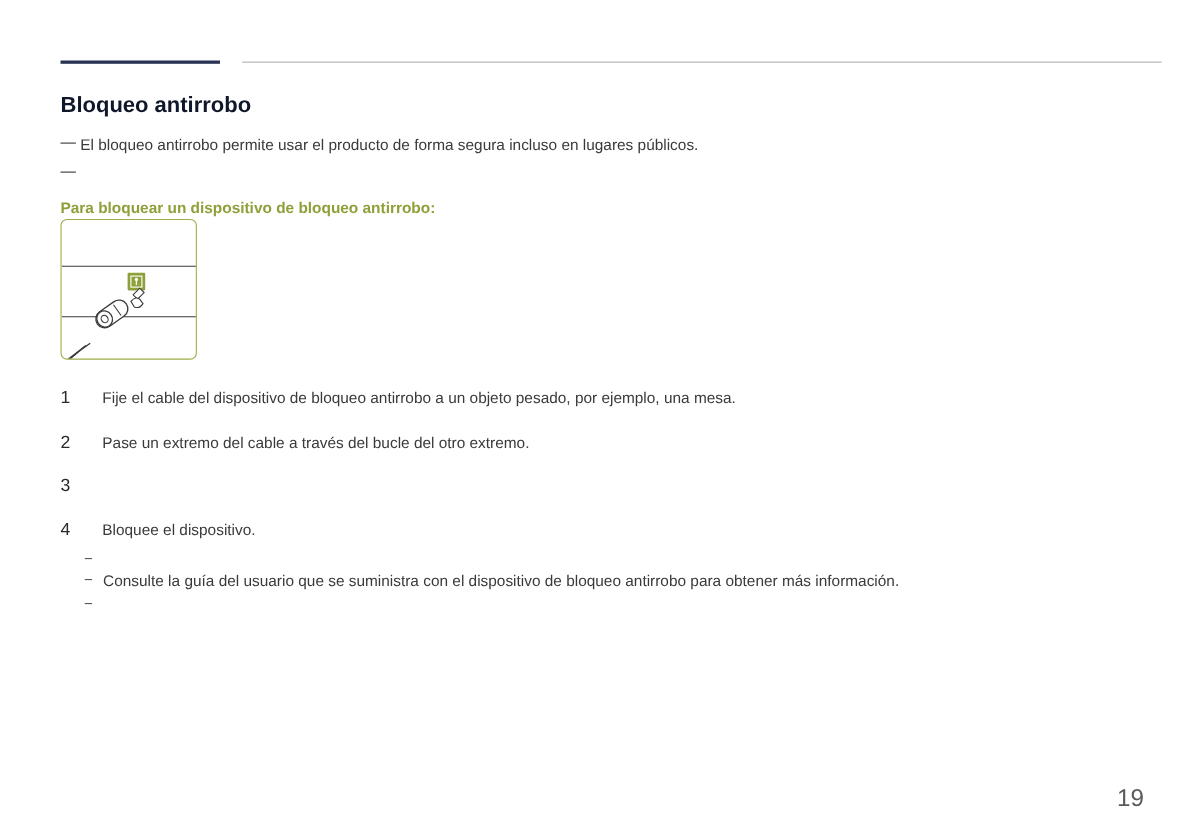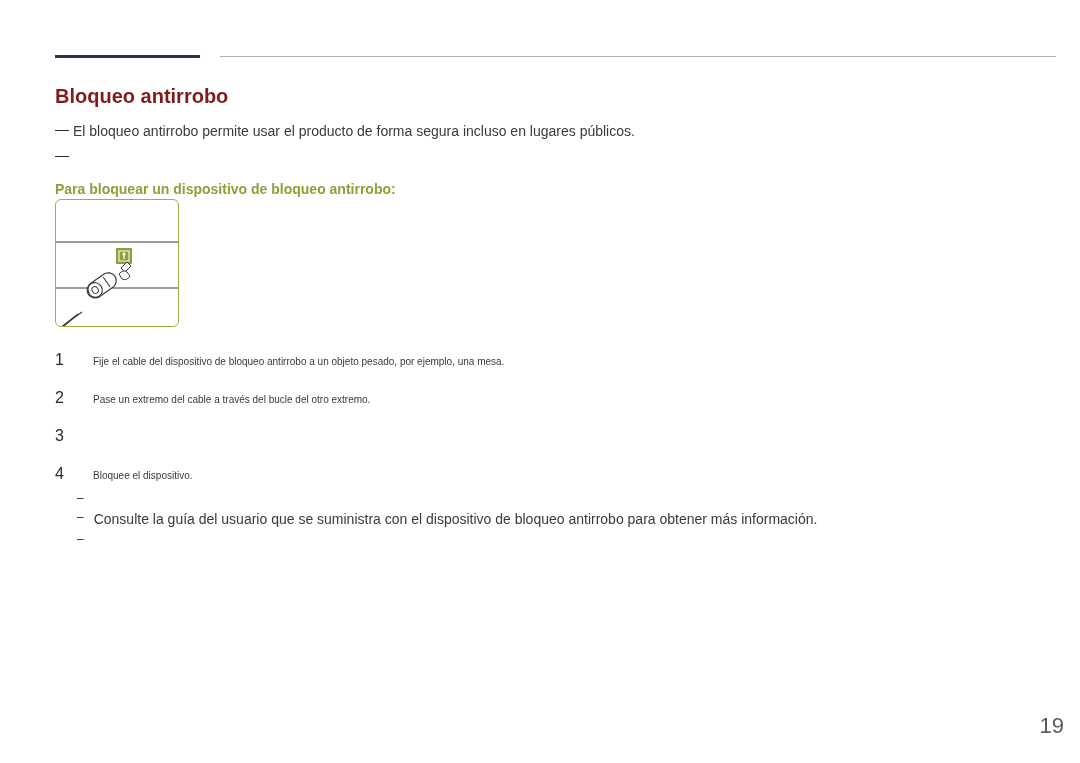--- a/index.html
+++ b/index.html
@@ -32,21 +32,21 @@
       position: absolute;
       left: 165px;
       right: 0;
       top: 1px;
       height: 1px;
       background: #b0b0b0;
     }
     .heading {
       font-size: 20px;
       font-weight: 700;
-      color: #7f1d1d;
+      color: #0f172a;
       margin-bottom: 14px;
     }
     .note-line {
       display: flex;
       align-items: flex-start;
       margin-bottom: 6px;
     }
     .dash {
       font-size: 14px;
       color: #2a2a2a;
@@ -88,21 +88,21 @@
       margin-bottom: 20px;
     }
     .step-num {
       font-size: 16px;
       color: #2a2a2a;
       width: 22px;
       flex-shrink: 0;
       font-weight: 400;
     }
     .step-text {
-      font-size: 10px;
+      font-size: 14px;
       color: #3a3a3a;
       line-height: 1.5;
       padding-left: 16px;
     }
     .sub-notes {
       margin-top: 6px;
     }
     .sub-note-line {
       display: flex;
       align-items: flex-start;
@@ -111,21 +111,21 @@
     }
     .sub-dash {
       font-size: 12px;
       color: #2a2a2a;
       margin-right: 10px;
       line-height: 1.3;
     }
     .page-number {
       position: absolute;
       bottom: 24px;
-      right: 16px;
+      right: 40px;
       font-size: 22px;
       color: #5a5a5a;
       font-weight: 300;
     }
   </style>
 </head>
 <body>
 
 <div class="top-border">
   <div class="accent"></div>

